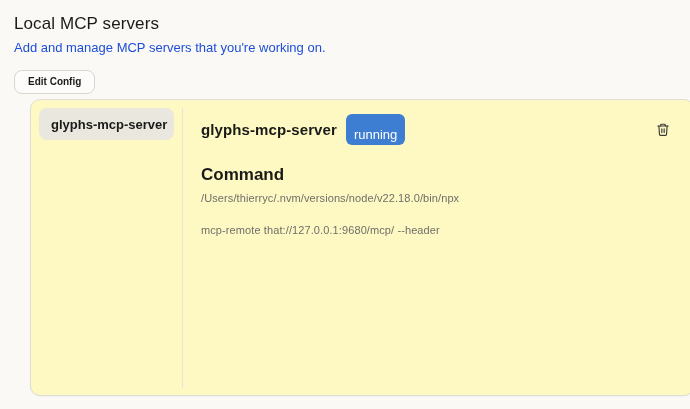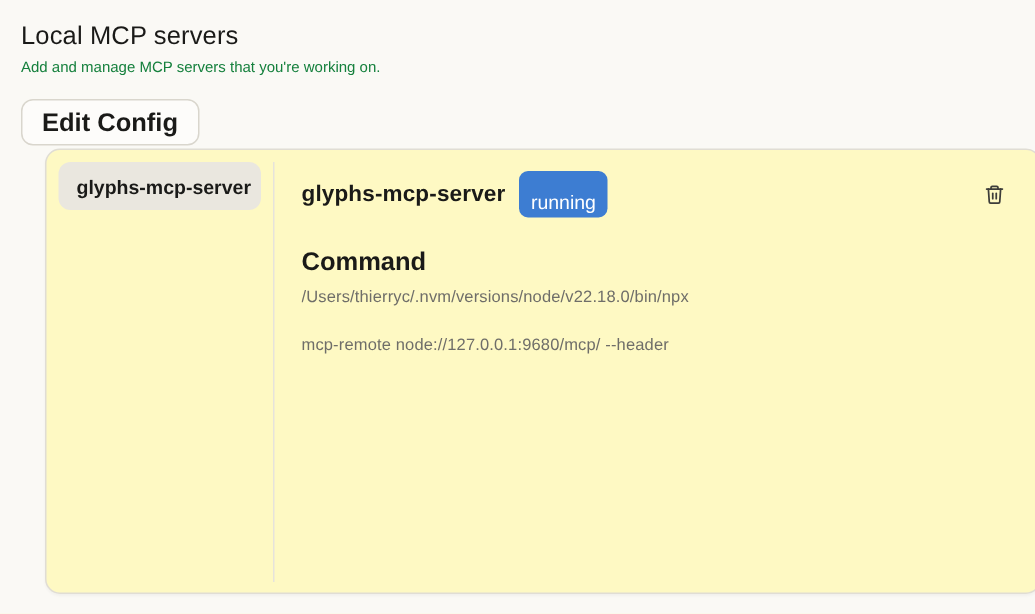--- a/index.html
+++ b/index.html
@@ -23,32 +23,32 @@
   }
   .page-title {
     font-size: 17px;
     font-weight: 400;
     color: #1a1a18;
     letter-spacing: 0.1px;
     margin: 0;
   }
   .page-subtitle {
     margin-top: 6px;
-    font-size: 10px;
-    color: #15803d;
+    font-size: 13px;
+    color: #1d4ed8;
   }
   .edit-config-btn {
     display: inline-block;
     margin-top: 15px;
     padding: 6px 13px;
     background: #fdfcfa;
     border: 1px solid #d9d6cd;
     border-radius: 8px;
     font-family: inherit;
-    font-size: 17px;
+    font-size: 10px;
     font-weight: 700;
     color: #1a1a18;
     cursor: pointer;
     line-height: 1;
   }
   
   .server-card {
     position: absolute;
     left: 30px;
     top: 99px;
@@ -177,19 +177,19 @@
           </span>
         </button>
       </div>
 
       <div class="field-group">
         <div class="field-label">Command</div>
         <div class="field-value">/Users/thierryc/.nvm/versions/node/v22.18.0/bin/npx</div>
       </div>
 
       <div class="field-group">
-        <div class="field-value">mcp-remote node://127.0.0.1:9680/mcp/ --header</div>
+        <div class="field-value">mcp-remote that://127.0.0.1:9680/mcp/ --header</div>
       </div>
 
     </div>
   </div>
 
 </div>
 
 </body></html>

